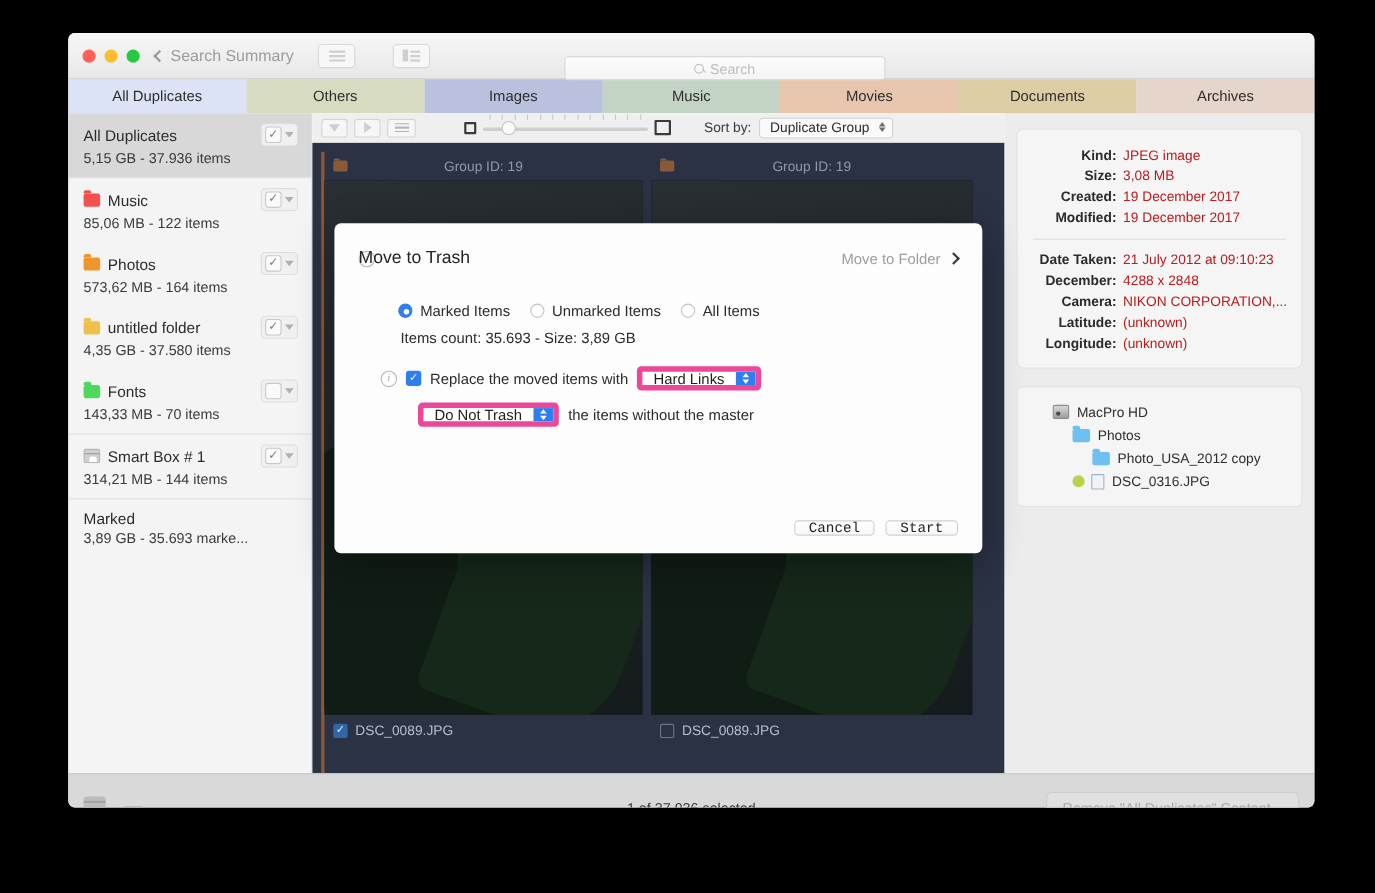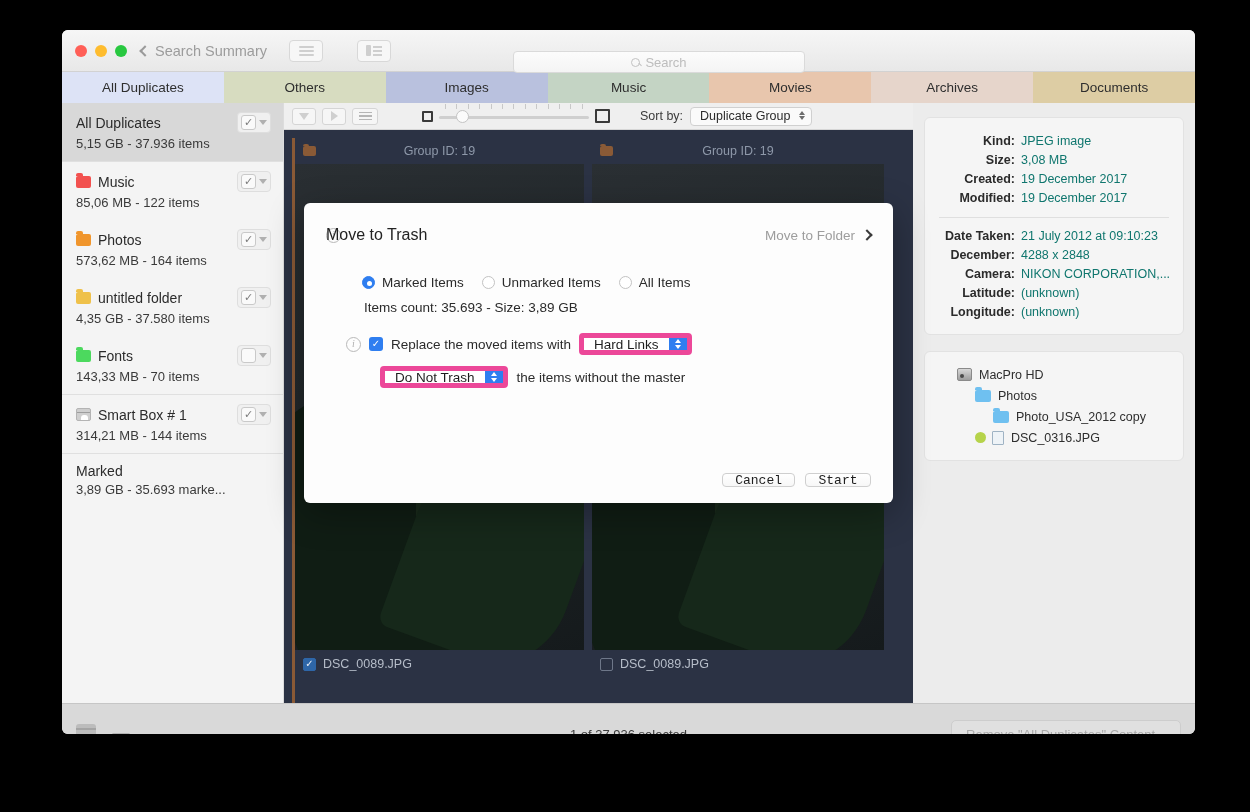--- a/index.html
+++ b/index.html
@@ -190,21 +190,21 @@
   .cap-name { font-size: 12.5px; color: #b6bdc9; }
 
   
   .inspector { width: 282px; background: #ececec; padding: 14px 11px; }
   .ins-card {
     background: #f5f5f5; border: 1px solid #e2e2e2; border-radius: 6px;
     padding: 14px 12px 12px 12px;
   }
   .ins-row { display: flex; font-size: 12.5px; line-height: 19px; }
   .ins-key { width: 84px; text-align: right; font-weight: bold; color: #2b2b2b; padding-right: 6px; flex: none; }
-  .ins-val { color: #0f766e; white-space: nowrap; overflow: hidden; text-overflow: ellipsis; }
+  .ins-val { color: #b91c1c; white-space: nowrap; overflow: hidden; text-overflow: ellipsis; }
   .ins-sep { height: 1px; background: #dfdfdf; margin: 9px 2px; }
 
   .ins-card2 {
     background: #f5f5f5; border: 1px solid #e2e2e2; border-radius: 6px;
     margin-top: 16px; padding: 12px 10px;
   }
   .path-row { display: flex; align-items: center; font-size: 12.5px; color: #2e2e2e; height: 21px; }
   .hd-ico { width: 15px; height: 13px; background: linear-gradient(#d8d8d8,#9d9d9d); border: 1px solid #8a8a8a; border-radius: 2px; margin-right: 7px; flex:none; position: relative; }
   .hd-ico::after { content:""; position:absolute; left:2px; bottom:2px; width:4px; height:4px; border-radius:50%; background:#4a4a4a; }
   .f-ico { width: 16px; height: 12px; background: #6fc0f0; border-radius: 2px; margin-right: 7px; flex:none; position: relative; }
@@ -328,25 +328,25 @@
       </div>
     <div class="tab" style="background: rgb(185, 193, 222);">
         <span>Images</span>
       </div>
     <div class="tab" style="background: rgb(196, 212, 196);">
         <span>Music</span>
       </div>
     <div class="tab" style="background: rgb(232, 198, 173);">
         <span>Movies</span>
       </div>
+    <div class="tab" style="background: rgb(221, 205, 164);">
+        <span>Documents</span>
+      </div>
     <div class="tab" style="background: rgb(230, 213, 203);">
         <span>Archives</span>
-      </div>
-    <div class="tab" style="background: rgb(221, 205, 164);">
-        <span>Documents</span>
       </div>
   </div>
 
   <div class="body">
 
     <div class="sidebar">
 
       <div class="side-item selected">
         <div class="side-top">
           <div class="side-name">All Duplicates</div>

